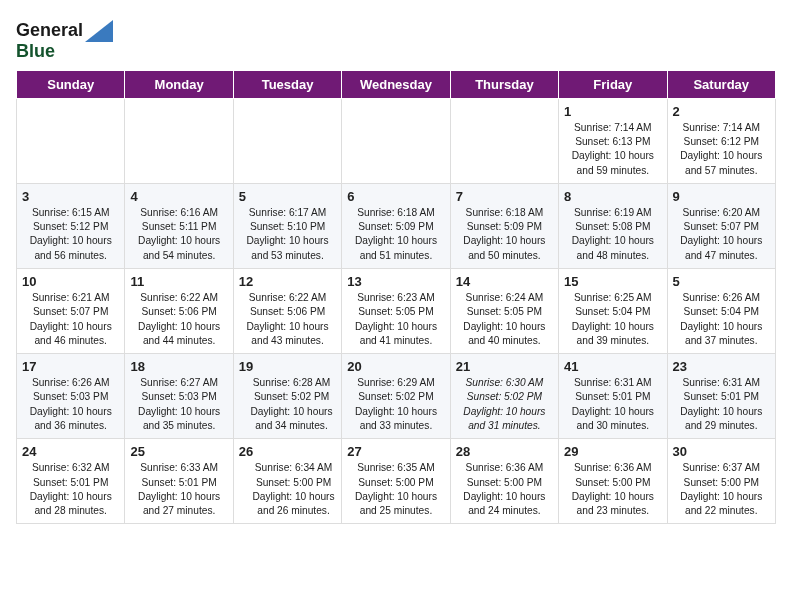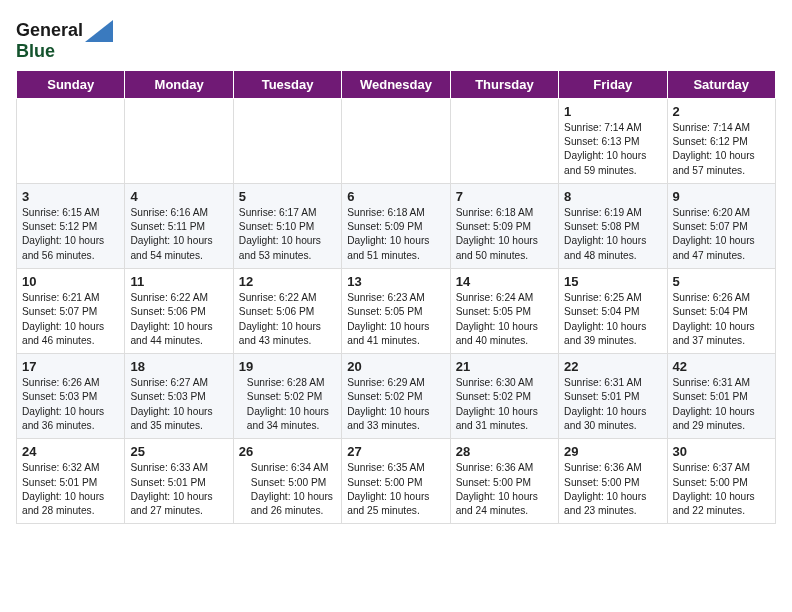--- a/index.html
+++ b/index.html
@@ -74,20 +74,21 @@
     .day-number {
       font-weight: bold;
       font-size: 13px;
       display: block;
       margin-bottom: 2px;
     }
     .cell-content {
       font-size: 10.2px;
       line-height: 1.4;
       color: #222;
+      text-align: center;
     }
     tbody tr td.empty {
       background: #fff;
     }
   </style>
 </head>
 <body>
 
 <div class="header-section">
   <div class="logo">
@@ -267,34 +268,34 @@
         </td>
         <td>
           <span class="day-number">20</span>
           <div class="cell-content" style="white-space: pre-line;">Sunrise: 6:29 AM
 Sunset: 5:02 PM
 Daylight: 10 hours
 and 33 minutes.</div>
         </td>
         <td>
           <span class="day-number">21</span>
-          <div class="cell-content" style="white-space: pre-line;">Sunrise: 6:30 AM
+          <div class="cell-content" style="white-space: pre-line; font-style: italic;">Sunrise: 6:30 AM
 Sunset: 5:02 PM
 Daylight: 10 hours
 and 31 minutes.</div>
         </td>
         <td>
-          <span class="day-number">22</span>
+          <span class="day-number">41</span>
           <div class="cell-content" style="white-space: pre-line;">Sunrise: 6:31 AM
 Sunset: 5:01 PM
 Daylight: 10 hours
 and 30 minutes.</div>
         </td>
         <td>
-          <span class="day-number">42</span>
+          <span class="day-number">23</span>
           <div class="cell-content" style="white-space: pre-line;">Sunrise: 6:31 AM
 Sunset: 5:01 PM
 Daylight: 10 hours
 and 29 minutes.</div>
         </td>
       </tr>
       <tr>
         <td>
           <span class="day-number">24</span>
           <div class="cell-content" style="white-space: pre-line;">Sunrise: 6:32 AM

